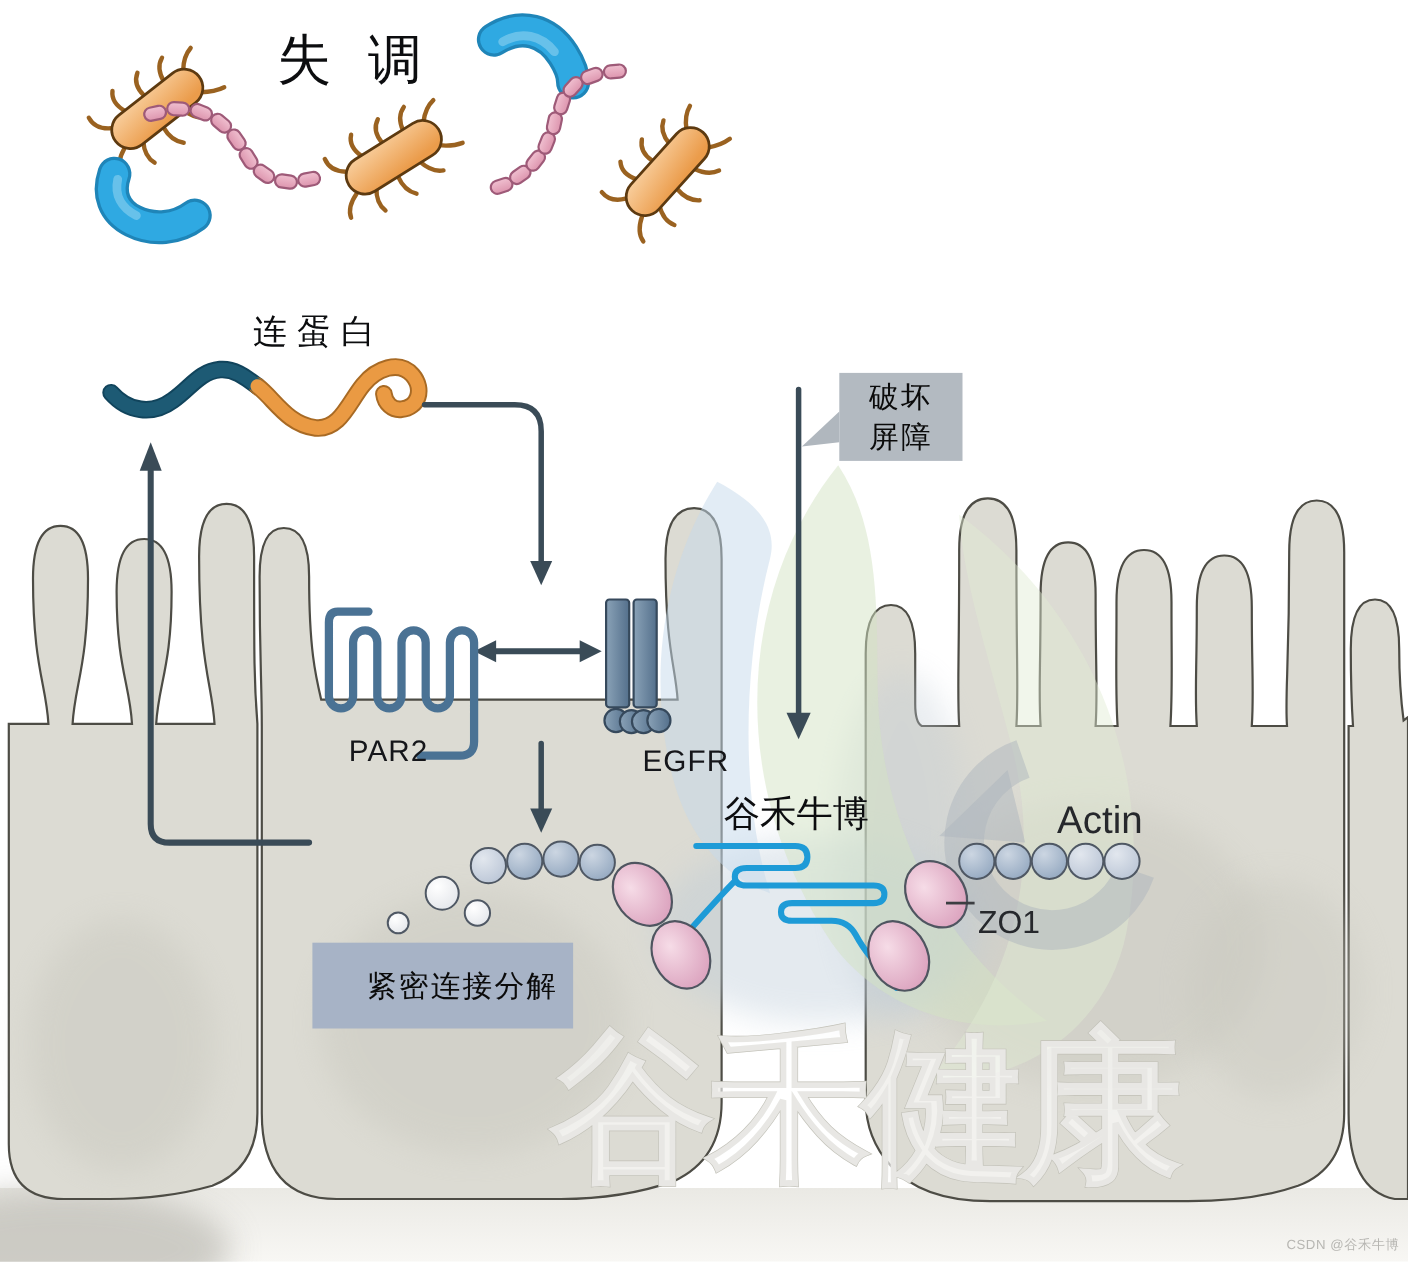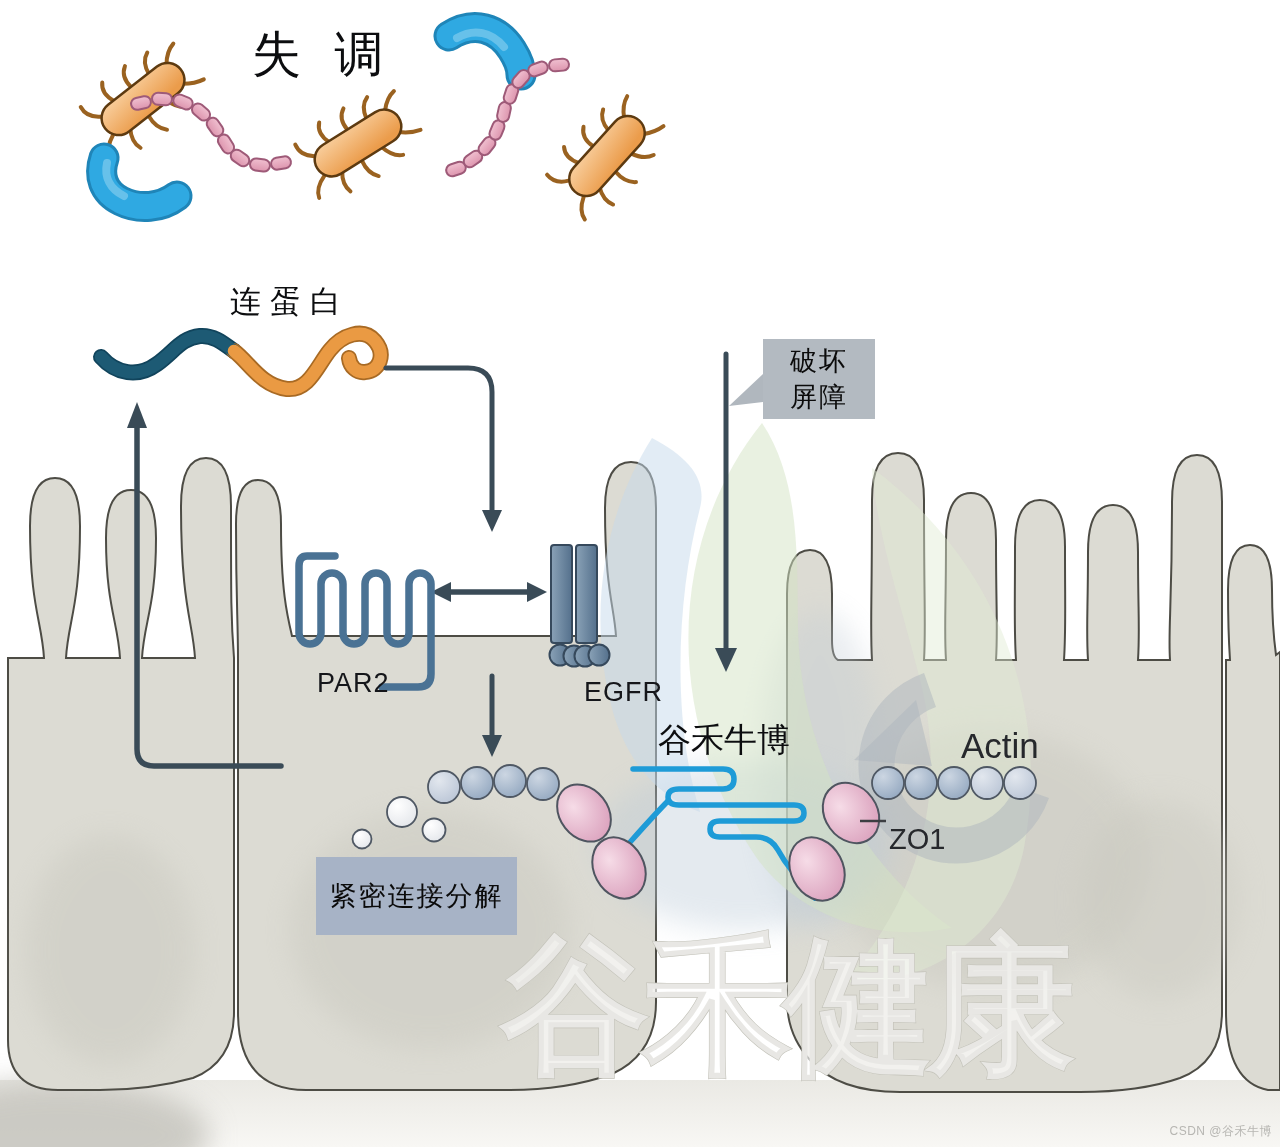--- a/index.html
+++ b/index.html
@@ -11,22 +11,22 @@
   #lbl-zonulin{left:194px;top:281px;font-size:31px;letter-spacing:9px;margin-left:36px;}
   #lbl-par2{left:317px;top:668px;font-size:27px;letter-spacing:1px;color:#15161a;}
   #lbl-egfr{left:536px;top:677px;font-size:27px;letter-spacing:1px;color:#15161a;margin-left:48px;}
   #lbl-occludin{left:658px;top:718px;font-size:33px;}
   #lbl-actin{left:961px;top:726px;font-size:35px;color:#26282c;}
   #lbl-zo1{left:889px;top:823px;font-size:29px;color:#26282c;}
   #barrier-box{position:absolute;left:763px;top:339px;width:112px;height:80px;
       background:rgba(176,183,190,0.96);display:flex;flex-direction:column;
       align-items:center;justify-content:center;}
   #barrier-box span{font-size:27px;line-height:36px;color:#0b0b0b;letter-spacing:2px;}
-  #tj-box{position:absolute;left:316px;top:857px;width:201px;height:78px;
-      background:rgba(165,178,197,0.97);display:flex;align-items:center;justify-content:center;}
+  #tj-box{position:absolute;left:284px;top:857px;width:201px;height:78px;
+      background:rgba(165,178,197,0.97);display:flex;align-items:center;justify-content:center;padding-left:36px;}
   #tj-box span{font-size:27px;letter-spacing:2px;color:#0b0b0b;}
   #credit{position:absolute;right:8px;top:1123px;font-size:12px;color:#b7b6b2;letter-spacing:0.5px;}
 </style>
 </head>
 <body>
 
 <svg id="stage" viewBox="0 0 1280 1147" xmlns="http://www.w3.org/2000/svg">
   <defs>
     <linearGradient id="og" x1="0" y1="0" x2="0.4" y2="1">
       <stop offset="0" stop-color="#f9d0a0"></stop>

